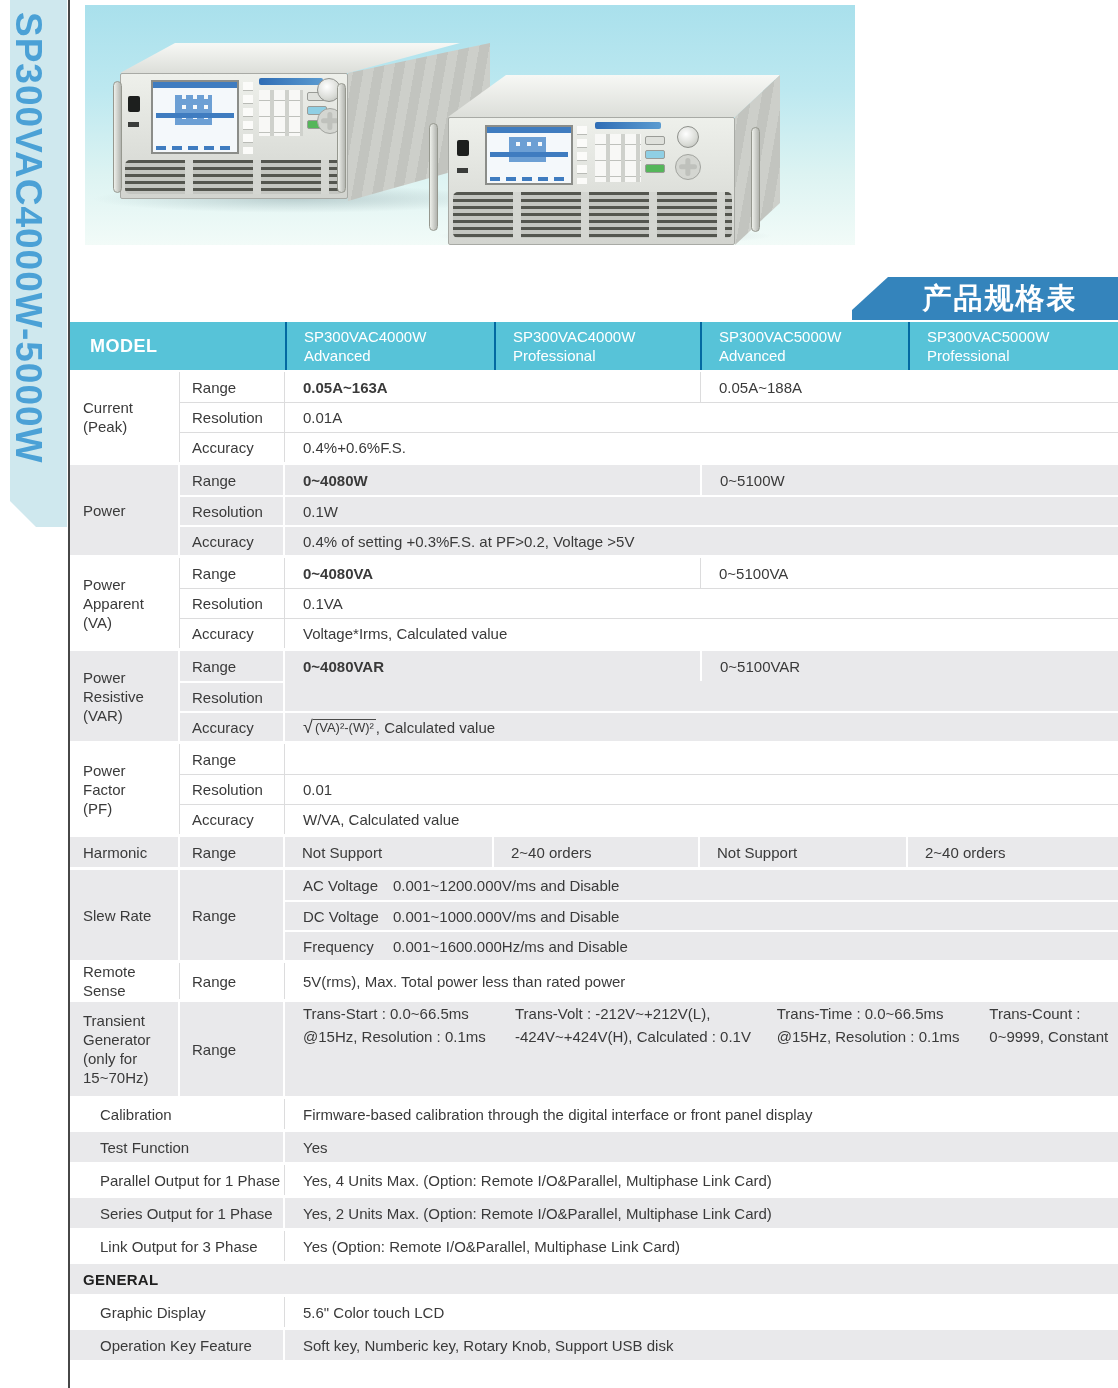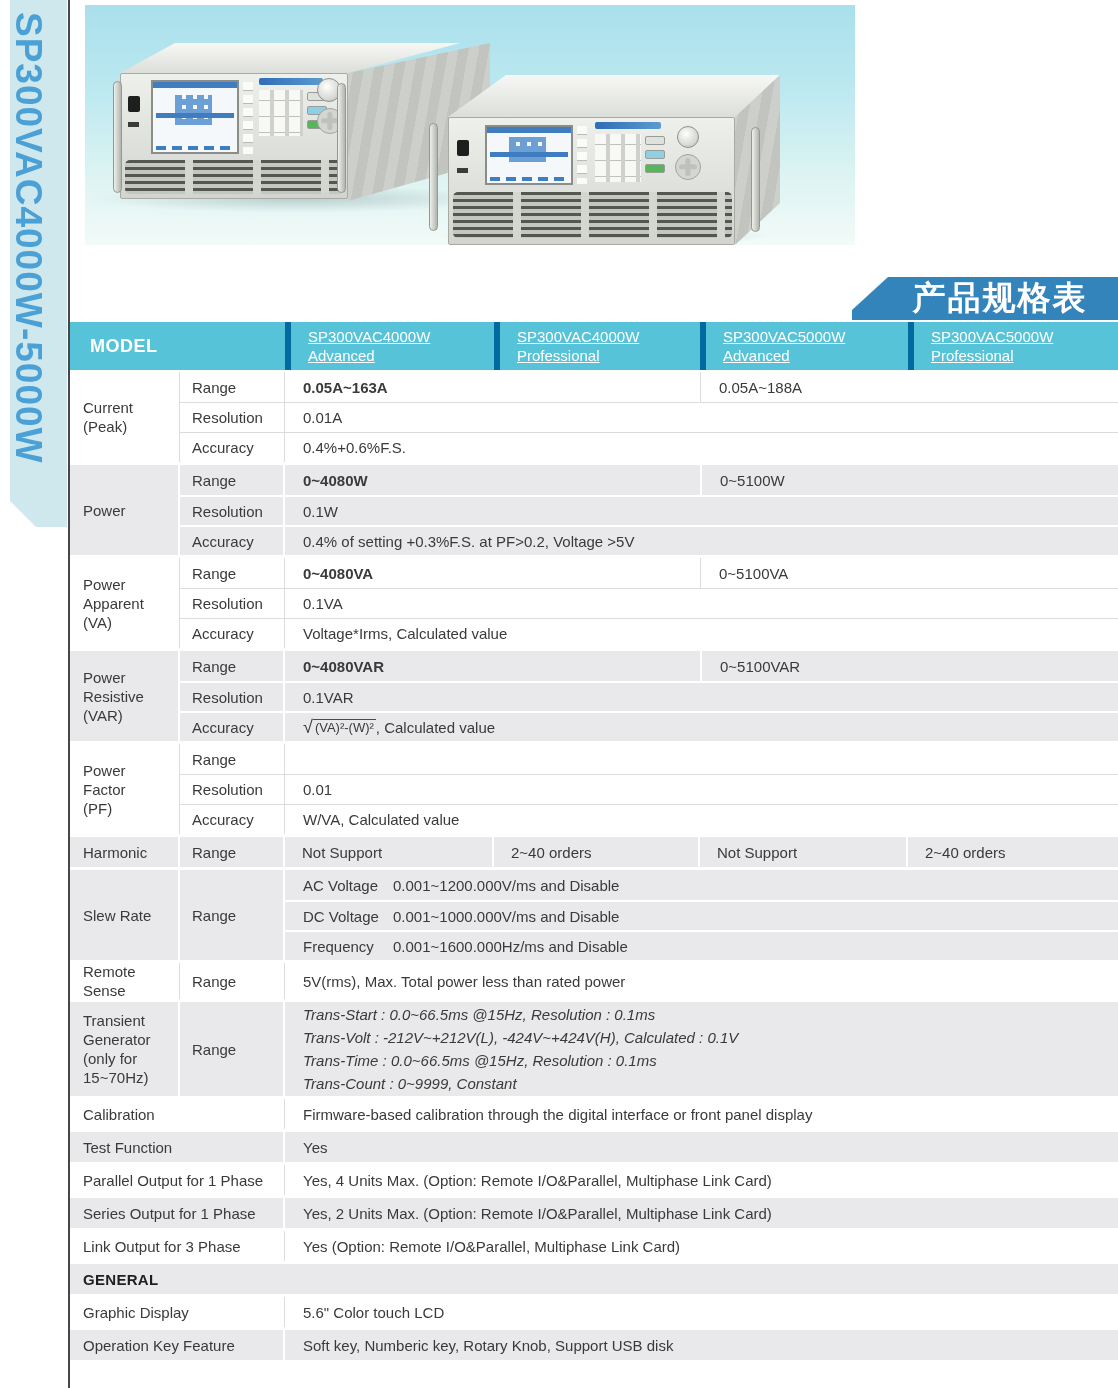--- a/index.html
+++ b/index.html
@@ -58,51 +58,51 @@
   .dpad::after { content:""; position:absolute; top:50%; left:12%; height:22%; width:76%; transform:translateY(-50%); background:#bfc1bc; border-radius:3px; }
   .vents { border-radius:5px;
     background:repeating-linear-gradient(90deg, rgba(0,0,0,0) 0 60px, #d4d6d1 60px 68px),
                repeating-linear-gradient(180deg,#54564f 0 3px,#c4c6c1 3px 7px); }
 
   
   .spec-banner {
     position:absolute; left:852px; top:277px; width:266px; height:43px;
     background:#3484bc; clip-path:polygon(36px 0, 100% 0, 100% 100%, 0 100%, 0 33px);
     display:flex; align-items:center; justify-content:center; padding-left:30px;
-    color:#fff; font-size:33px; font-weight:bold; letter-spacing:2px;
+    color:#fff; font-size:29px; font-weight:bold; letter-spacing:2px;
   }
 
   
   .spec { position:absolute; left:70px; top:322px; width:1048px; font-size:15px; }
   .thead {
     display:grid; grid-template-columns:215px 209px 206px 208px 210px;
     height:48px; background:#57c3d8; color:#fff; margin-bottom:2px;
   }
   .model { display:flex; align-items:center; padding-left:20px; font-weight:bold; font-size:18px; letter-spacing:.5px; }
-  .hcol { border-left:6px solid #0369a1; padding:5px 8px 0 17px; line-height:19px;text-decoration:underline; }
+  .hcol { border-left:2px solid #0369a1; padding:5px 8px 0 17px; line-height:19px; }
 
   .grp, .row { display:grid; grid-template-columns:110px 105px 209px 206px 208px 210px; margin-bottom:3px; }
   .r30 { grid-auto-rows:30px; } .r36 { grid-auto-rows:36px; } .r94 { grid-auto-rows:94px; }
   .white { background:#ffffff; --sep:#dcdcdd; --sepw:1px; }
   .gray  { background:#e9e9eb; --sep:#ffffff; --sepw:2px; }
   .cell { display:flex; align-items:center; }
   .lbl  { grid-column:1; padding-left:13px; border-right:var(--sepw) solid var(--sep); white-space:pre-line; line-height:19px; }
   .grp .lbl { grid-row:1/4; }
-  .lbl2 { grid-column:1/3; padding-left:13px; border-right:var(--sepw) solid var(--sep); }
+  .lbl2 { grid-column:1/3; padding-left:13px; border-right:var(--sepw) solid var(--sep);margin-left:17px; }
   .param { grid-column:2; padding-left:12px; border-right:var(--sepw) solid var(--sep); }
   .grp .param3 { grid-row:1/4; grid-column:2; padding-left:12px; border-right:var(--sepw) solid var(--sep); }
   .val { padding-left:18px; }
   .c3 { grid-column:3/5;font-weight:bold; } .c5 { grid-column:5/7; border-left:var(--sepw) solid var(--sep); }
   .c36 { grid-column:3/7; }
   .topline { border-top:var(--sepw) solid var(--sep); }
   .hv { padding-left:17px; border-right:var(--sepw) solid var(--sep); }
   .hv.last { border-right:none; }
   .section { height:30px; display:flex; align-items:center; padding-left:13px; font-weight:bold; color:#1f1f1f; margin-bottom:3px; letter-spacing:.3px; }
   .srn { display:inline-block; width:90px; }
-  .multi { flex-direction:column; align-items:flex-start; justify-content:center; line-height:23px;font-style:italic; }
+  .multi { flex-direction:row; align-items:flex-start; justify-content:center; line-height:23px; }
   .sqrt { font-size:18px; }
   .rad { border-top:1px solid #4a4a4a; padding:0 2px; font-size:13px; }
   .sfx { }
 </style>
 </head>
 <body>
 
 <div class="v-banner"></div>
 <div class="v-banner-text">SP300VAC4000W-5000W</div>
 <div class="v-rule"></div>
@@ -222,21 +222,20 @@
   </div>
 
   <div class="grp r30 gray">
     <div class="cell lbl">Power
 Resistive
 (VAR)</div>
     <div class="cell param">Range</div>
     <div class="cell val c3">0~4080VAR</div>
     <div class="cell val c5">0~5100VAR</div>
     <div class="cell param topline">Resolution</div>
-    <div class="cell val c36 topline">0.1VAR</div>
     <div class="cell param topline">Accuracy</div>
     <div class="cell val c36 topline">
       <span class="sqrt">√</span>
         <span class="rad">(VA)²-(W)²</span>
         <span class="sfx">, Calculated value</span>
     </div>
   </div>
 
   <div class="grp r30 white">
     <div class="cell lbl">Power

